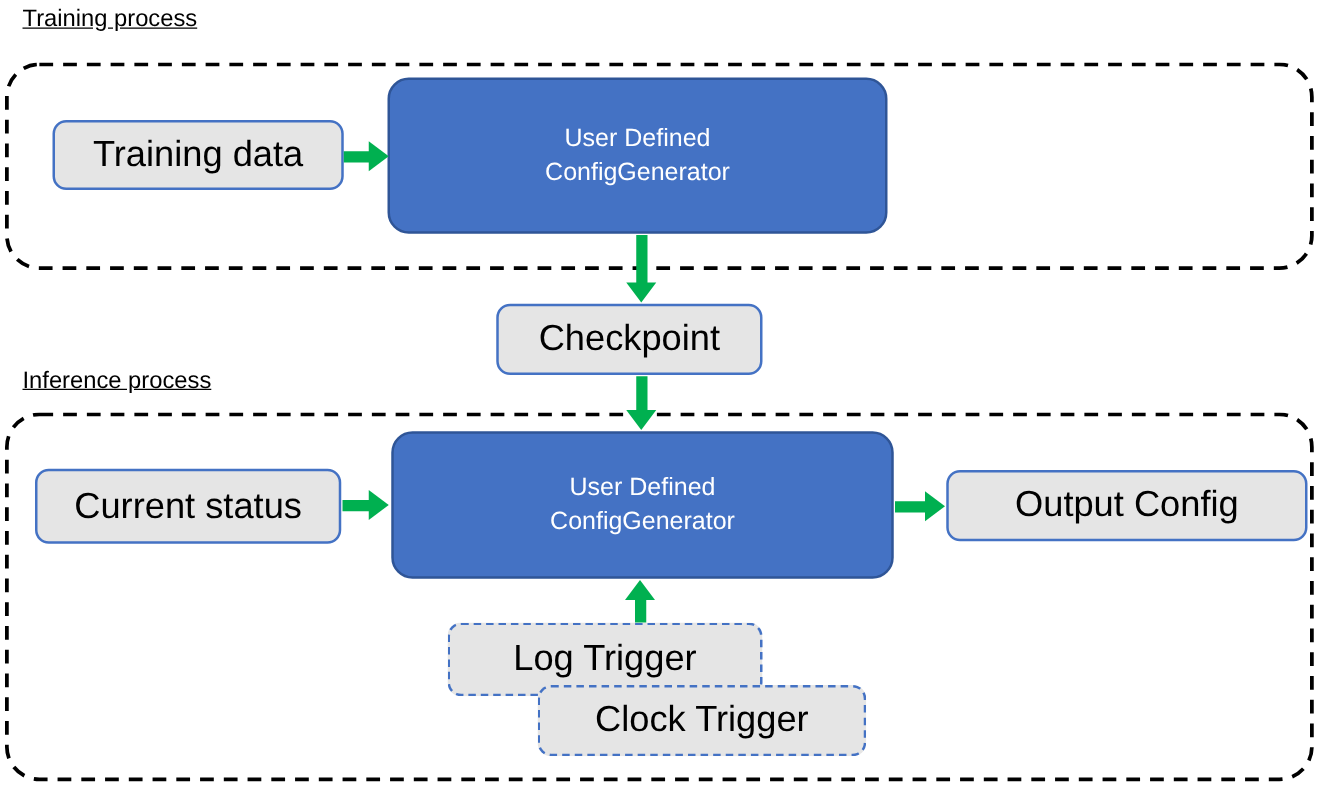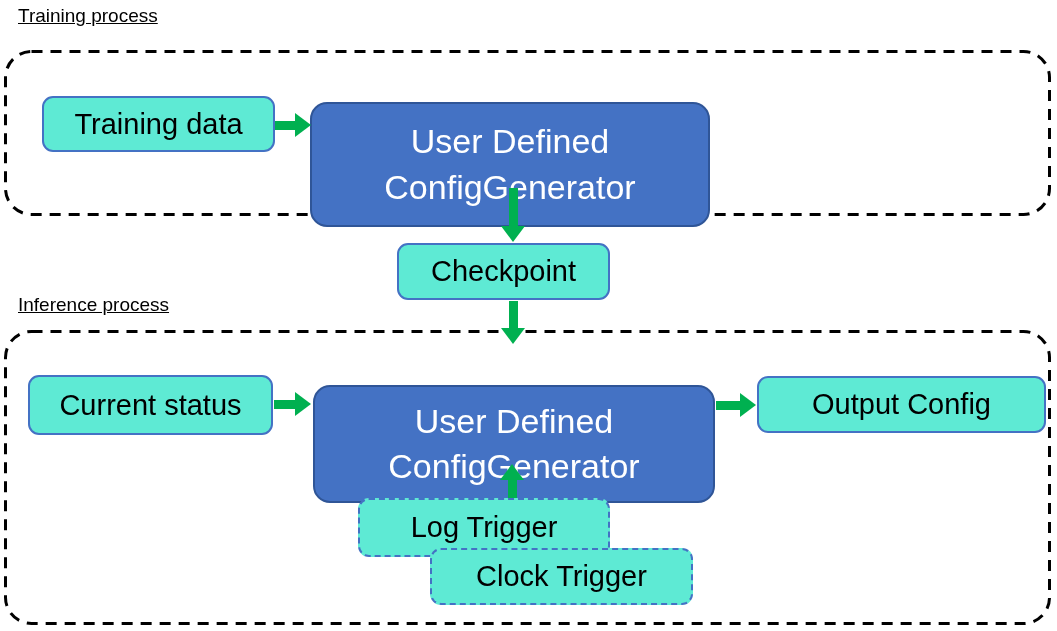--- a/index.html
+++ b/index.html
@@ -19,21 +19,21 @@
     white-space: nowrap;
     z-index: 2;
     text-decoration: underline;
   }
   .container-svg {
     position: absolute;
     z-index: 1;
   }
   .node {
     position: absolute;
-    background: #5eead4;
+    background: #e5e5e5;
     border: 2px solid var(--node-border, #4472C4);
     border-radius: 11px;
     box-sizing: border-box;
     display: flex;
     align-items: center;
     justify-content: center;
     font-size: 29px;
     color: var(--text-dark, #000);
     white-space: nowrap;
     z-index: 2;
@@ -44,26 +44,25 @@
   .gen-box {
     position: absolute;
     background: var(--generator-fill, #4472C4);
     border: 2px solid var(--generator-border, #2F5597);
     border-radius: 17px;
     box-sizing: border-box;
     display: flex;
     flex-direction: column;
     align-items: center;
     justify-content: center;
-    font-size: 34px;
+    font-size: 20px;
     line-height: 1.33;
     color: var(--text-light, #fff);
     text-align: left;
     z-index: 2;
-    margin-top: 40px;
   }
   .arrow { position: absolute; z-index: 4; }
   .arrow .shaft { position: absolute; background: var(--arrow-green, #00B050); }
   .arrow .head { position: absolute; width: 0; height: 0; }
   .head.right {
     border-left: 16px solid var(--arrow-green, #00B050);
     border-top: 12px solid transparent;
     border-bottom: 12px solid transparent;
   }
   .head.down {

